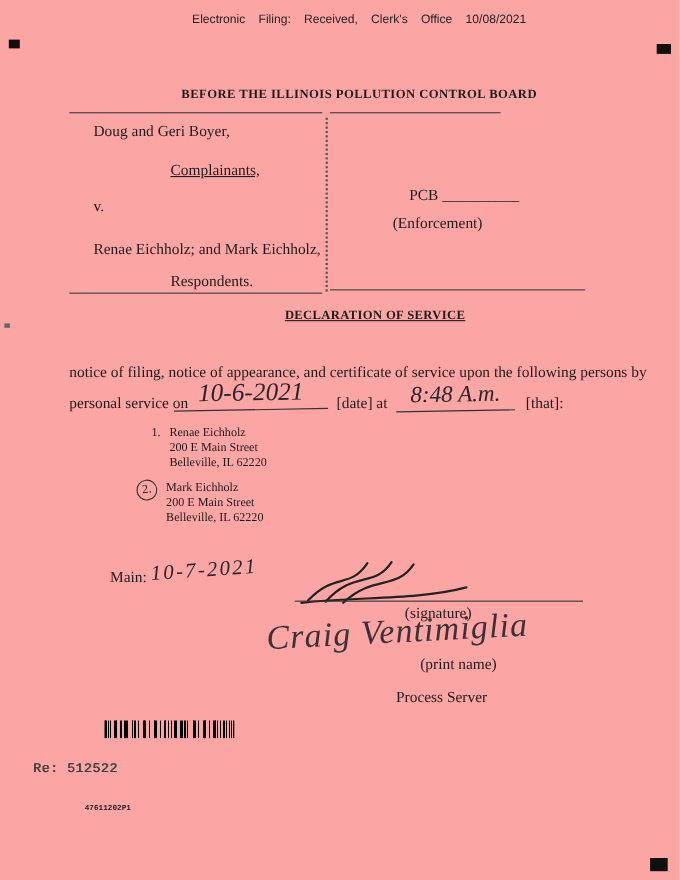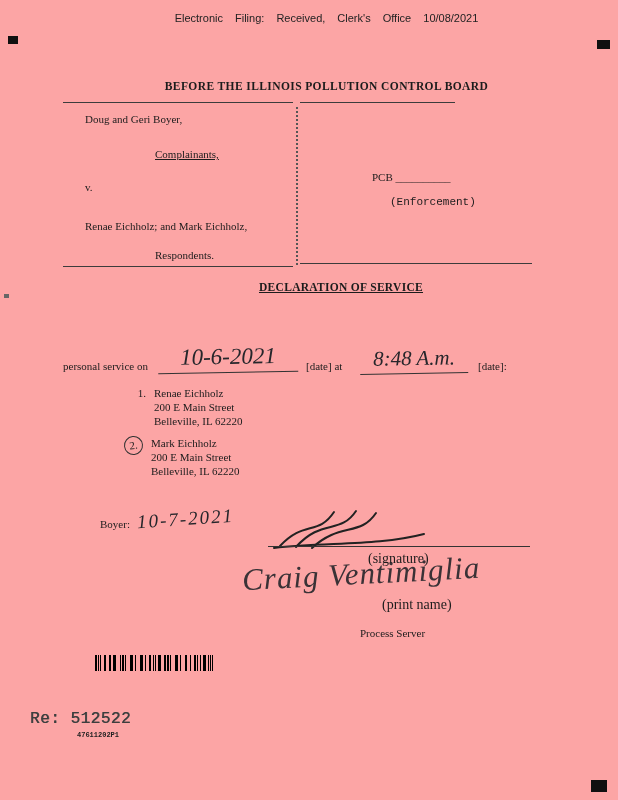--- a/index.html
+++ b/index.html
@@ -11,21 +11,21 @@
     position:absolute; top:12px; left:0; right:0; text-align:center;
     font-family:"Liberation Sans", sans-serif; font-size:11px; word-spacing:9px; color:#222;
   }
   .mark { position:absolute; background:#101010; }
   .rule { position:absolute; border-top:1px solid #3c3c3c; height:0; }
   .dotline { position:absolute; border-left:2px dotted #555; width:0; }
   .title {
     position:absolute; top:80px; left:0; right:0; text-align:center;
     font-weight:bold; font-size:11.5px; letter-spacing:.4px;
   }
-  .txt { position:absolute; font-size:11px; white-space:nowrap; }
+  .txt { position:absolute; font-size:14px; white-space:nowrap; }
   .heading {
     position:absolute; top:281px; left:0; right:0; text-align:center;
     font-weight:bold; font-size:11.5px; text-decoration:underline; letter-spacing:.3px;margin-left:29px;
   }
   .hand {
     font-style:italic; color:#26262b; white-space:nowrap;
   }
   .hand-date {
     position:absolute; left:158px; top:344px; width:140px; text-align:center;
     font-size:23px; border-bottom:1px solid #333; padding-bottom:2px; transform:rotate(-1deg);
@@ -50,21 +50,21 @@
   .small-label { position:absolute; font-size:14px; }
   .barcode {
     position:absolute; left:95px; top:655px; width:118px; height:16px;
     background-image:
       repeating-linear-gradient(90deg, #000 0 1px, transparent 1px 5px),
       repeating-linear-gradient(90deg, #000 0 2px, transparent 2px 9px),
       repeating-linear-gradient(90deg, transparent 0 3px, #000 3px 4px, transparent 4px 11px);
   }
   .mono { font-family:"Liberation Mono", monospace; color:#3d3d3d; }
   .serial { position:absolute; left:30px; top:686px; font-size:11px; letter-spacing:.5px; text-shadow:.6px 0 0 #555; }
-  .ref    { position:absolute; left:30px; top:710px; font-size:16px; letter-spacing:.5px; text-shadow:.6px 0 0 #555; }
+  .ref    { position:absolute; left:30px; top:692px; font-size:12px; letter-spacing:.5px; text-shadow:.6px 0 0 #555; }
   .doccode{ position:absolute; left:77px; top:731px; font-size:7px; font-weight:bold; color:#222; }
   .artifact { position:absolute; background:#666; }
 </style>
 </head>
 <body>
 
 <div class="page">
 
   <div class="stamp">Electronic Filing: Received, Clerk's Office 10/08/2021</div>
 
@@ -81,48 +81,49 @@
   <div class="rule" style="left:63px;top:266px;width:230px;"></div>
   <div class="rule" style="left:300px;top:263px;width:232px;"></div>
 
   <div class="txt" style="left:85px;top:113px;">Doug and Geri Boyer,</div>
   <div class="txt" style="left:155px;top:148px;text-decoration:underline;">Complainants,</div>
   <div class="txt" style="left:85px;top:181px;">v.</div>
   <div class="txt" style="left:85px;top:220px;">Renae Eichholz; and Mark Eichholz,</div>
   <div class="txt" style="left:155px;top:249px;">Respondents.</div>
 
   <div class="txt" style="left:372px;top:171px;">PCB __________</div>
-  <div class="txt" style="left:390px;top:196px;font-family:Liberation Mono, monospace;">(Enforcement)</div>
+  <div class="txt" style="left:357px;top:196px;">(Enforcement)</div>
 
   <div class="heading">DECLARATION OF SERVICE</div>
 
+  <div class="txt" style="left:63px;top:332px;">notice of filing, notice of appearance, and certificate of service upon the following persons by</div>
   <div class="txt" style="left:63px;top:360px;">personal service on</div>
   <div class="hand hand-date">10-6-2021</div>
   <div class="txt" style="left:306px;top:360px;">[date] at</div>
   <div class="hand hand-time">8:48 A.m.</div>
-  <div class="txt" style="left:478px;top:360px;">[date]:</div>
+  <div class="txt" style="left:478px;top:360px;">[that]:</div>
 
   <div class="served-item" style="left:126px;top:386px;">
     <span class="served-num">1.</span>
     <span>
       <span>Renae Eichholz</span><br>
       <span>200 E Main Street</span><br>
       <span>Belleville, IL 62220</span>
     </span>
   </div>
   <div class="served-item" style="left:124px;top:436px;">
     <span class="circled">2.</span>
     <span>
       <span>Mark Eichholz</span><br>
       <span>200 E Main Street</span><br>
       <span>Belleville, IL 62220</span>
     </span>
   </div>
 
-  <div class="txt" style="left:100px;top:518px;">Boyer:</div>
+  <div class="txt" style="left:100px;top:518px;">Main:</div>
   <div class="hand hand-dated">10-7-2021</div>
 
   <svg class="sig-scribble" width="160" height="48" viewBox="0 0 160 48">
     <g fill="none" stroke="#222" stroke-width="2" stroke-linecap="round">
       <path d="M12 44 C 36 18, 50 34, 66 10"></path>
       <path d="M28 45 C 54 16, 72 33, 88 9"></path>
       <path d="M44 46 C 72 20, 92 35, 108 11"></path>
       <path d="M6 46 C 60 40, 110 44, 156 32"></path>
     </g>
   </svg>

